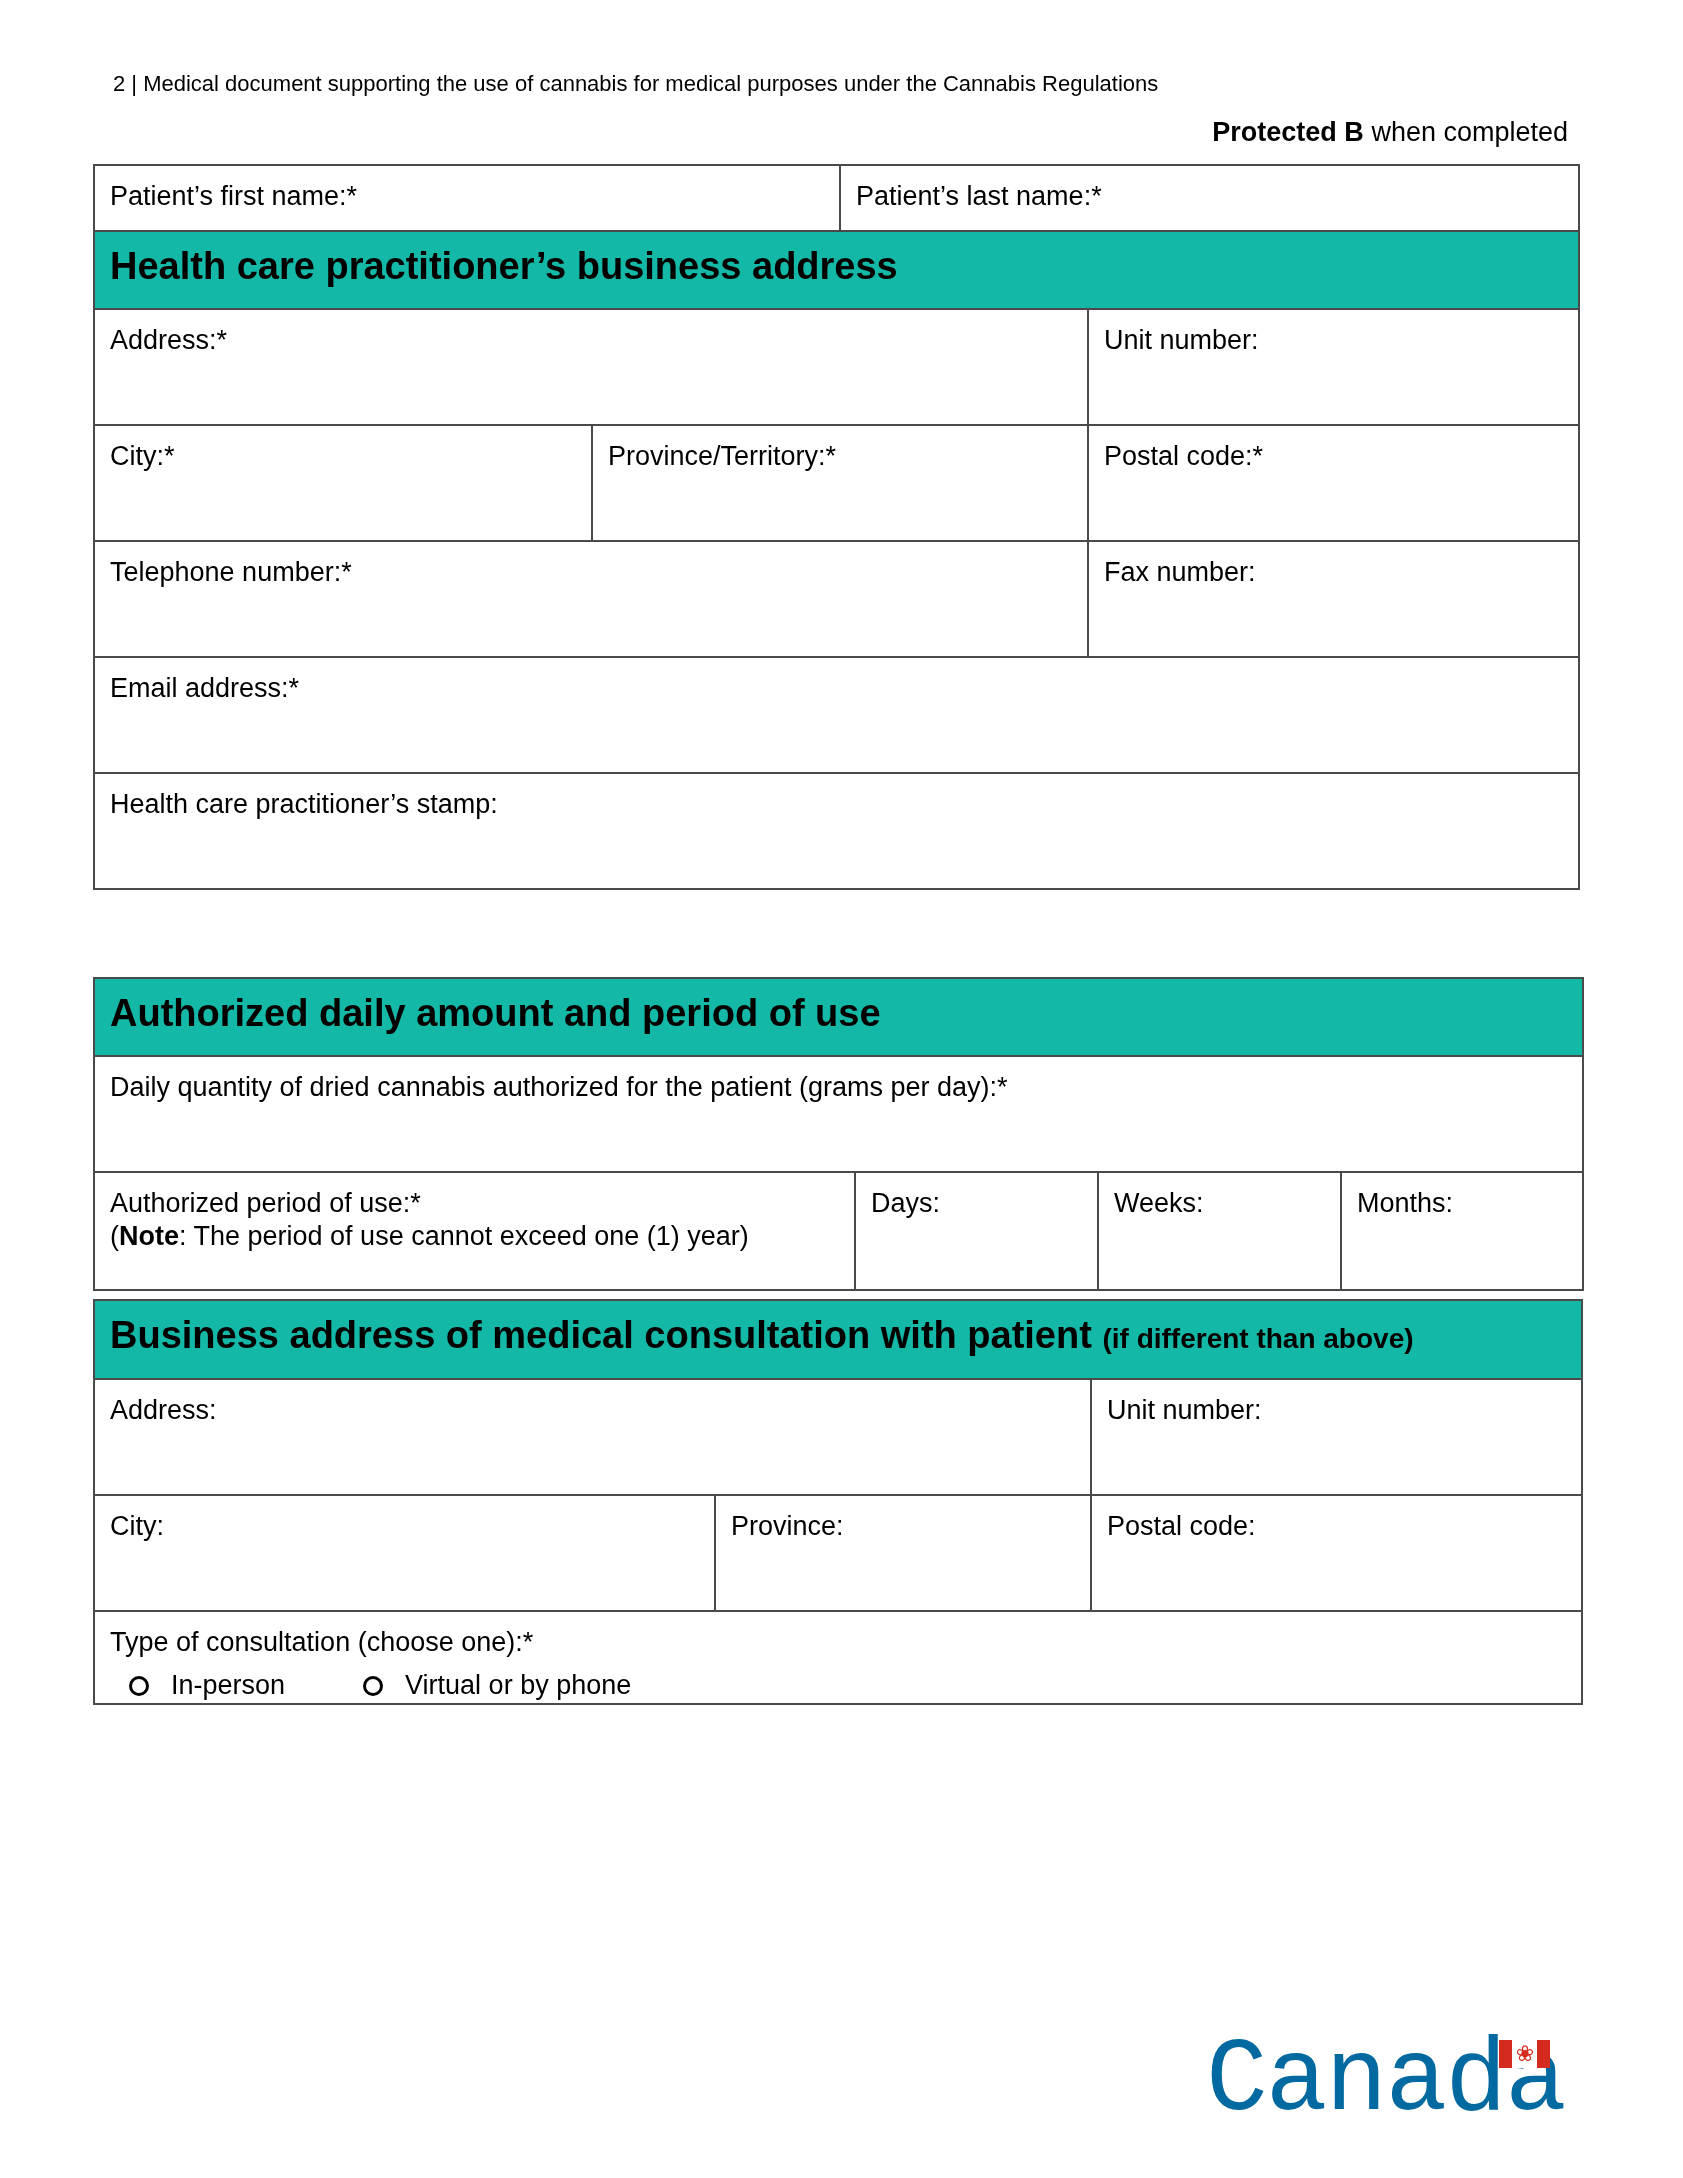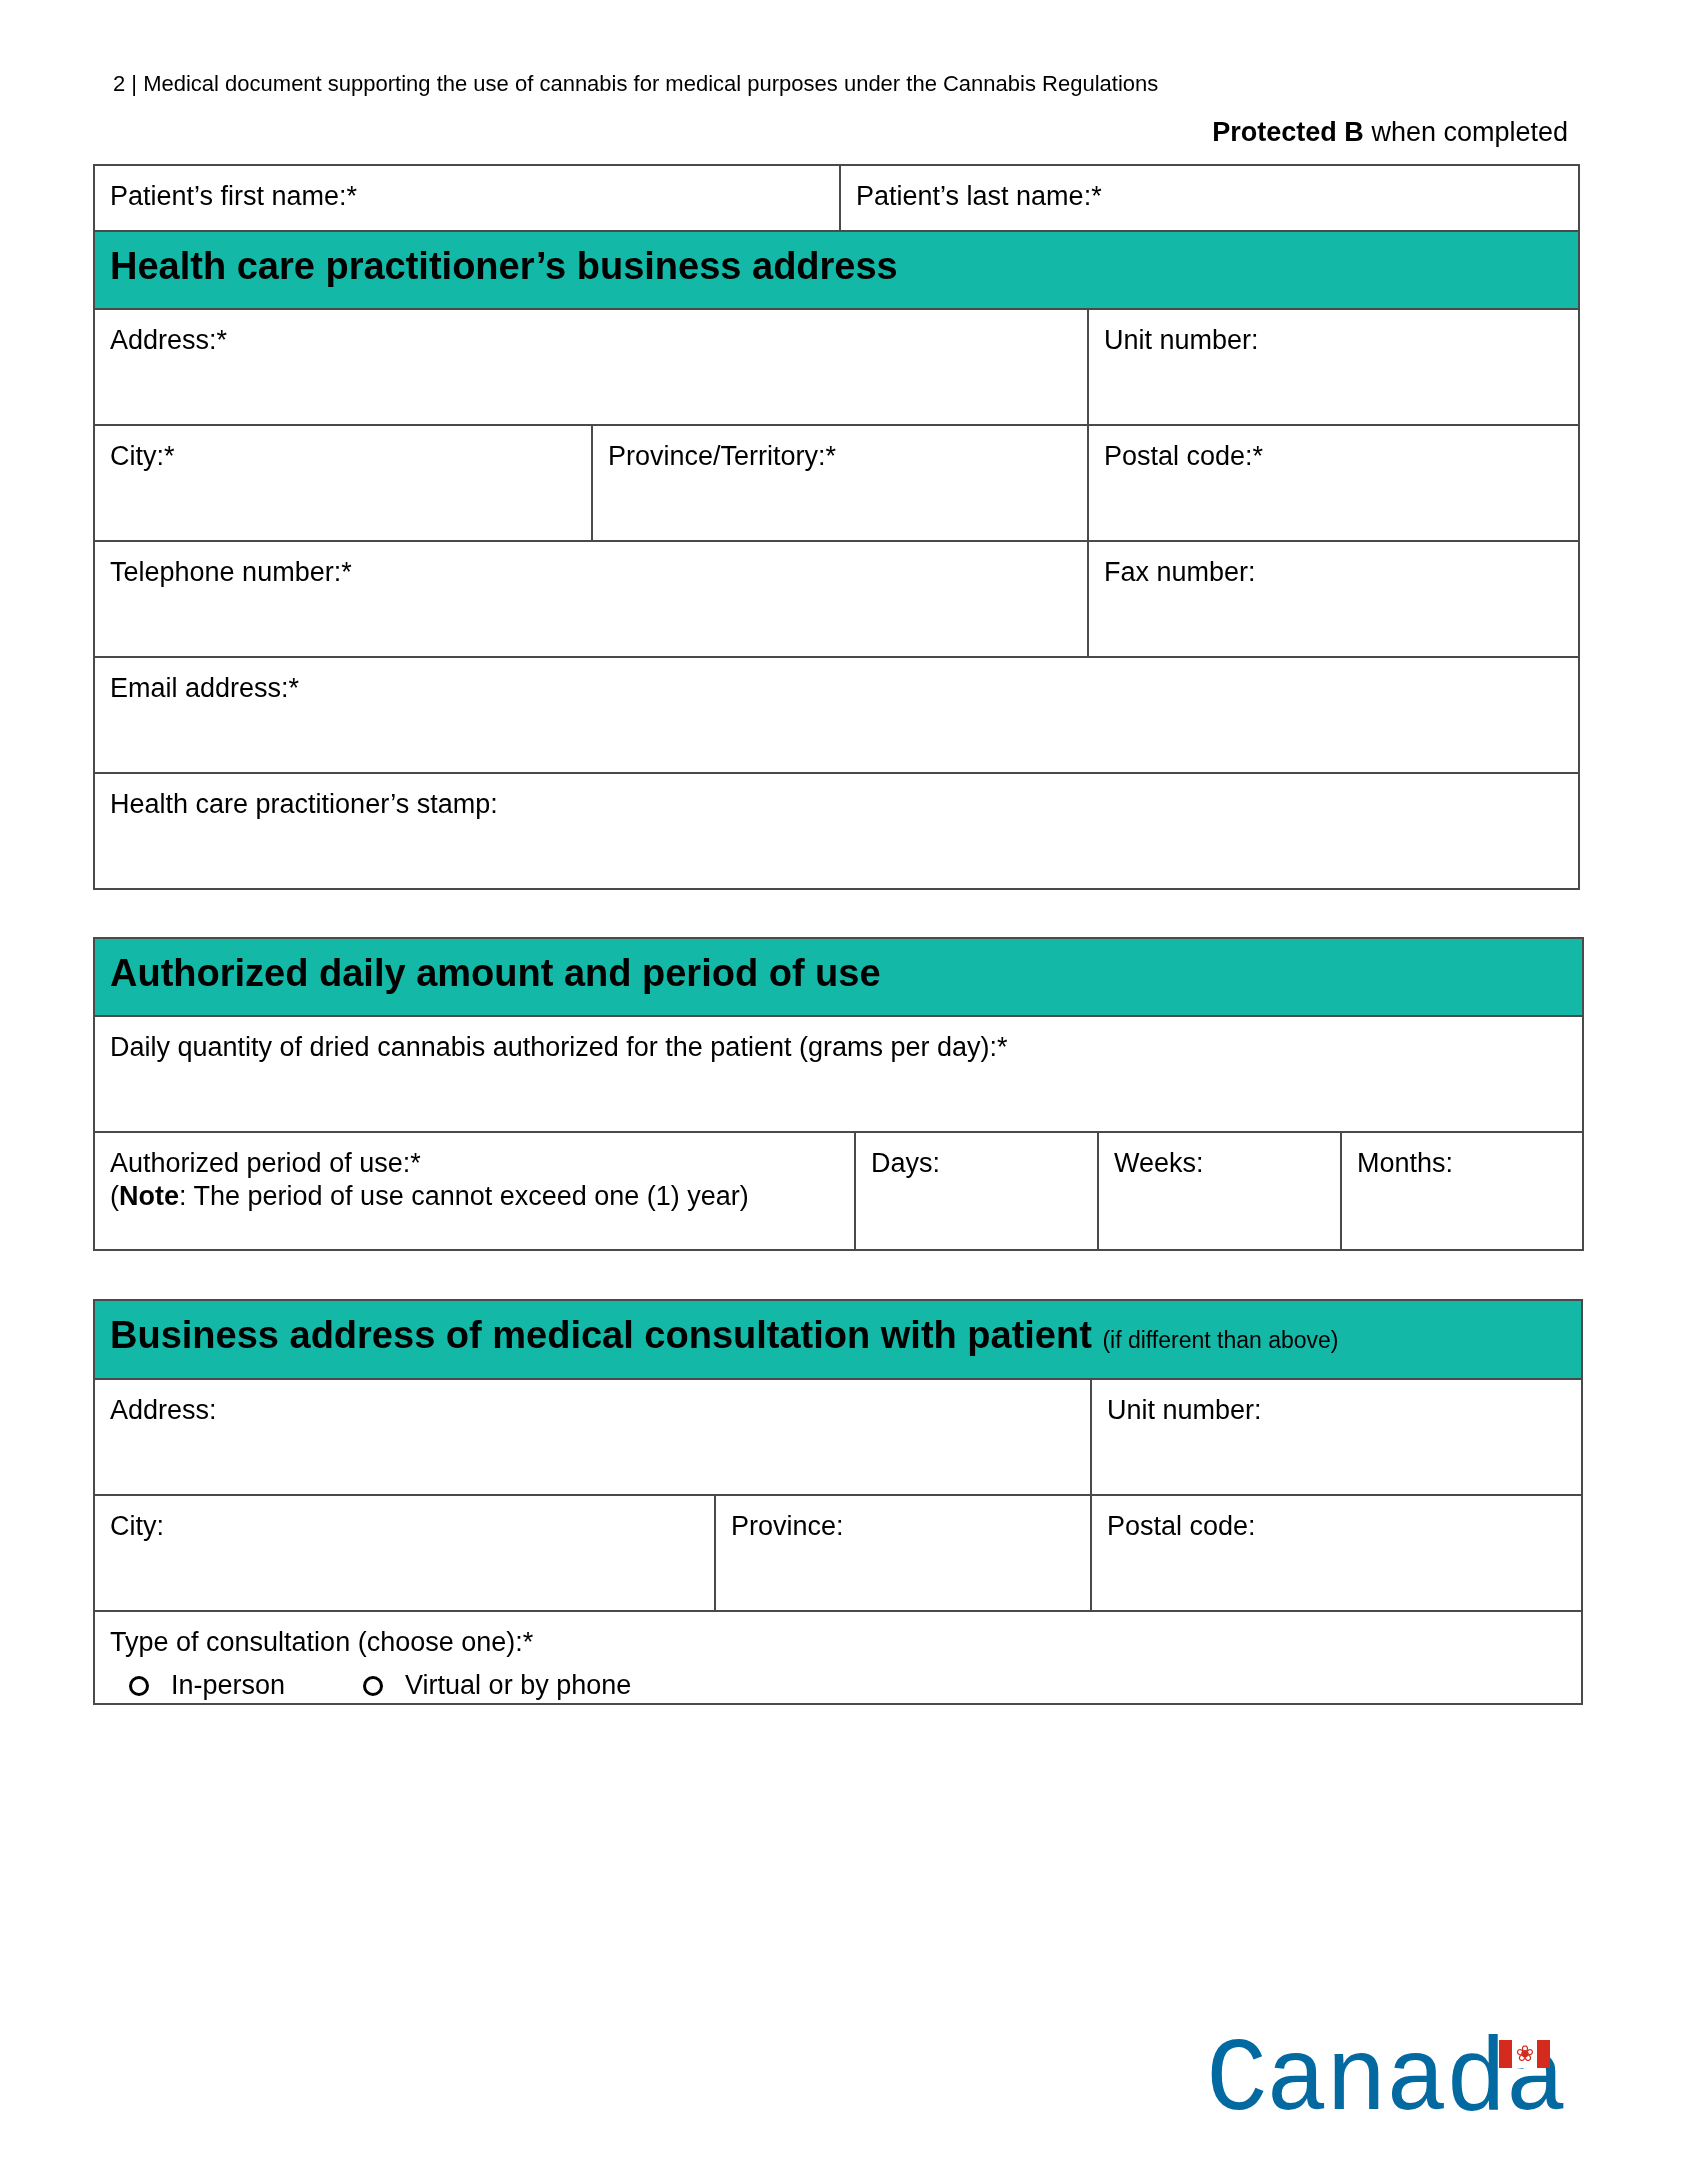--- a/index.html
+++ b/index.html
@@ -7,23 +7,23 @@
          font-family: "Liberation Sans", sans-serif; color: #000; }
   .running-head { position: absolute; left: 93px; top: 71px; font-size: 22px; margin-left: 20px; }
   .protected { position: absolute; right: 115px; top: 117px; font-size: 27px; }
   .protected b { font-weight: bold; }
 
   table.form { position: absolute; border-collapse: collapse; table-layout: fixed; }
   table.form td { border: 2px solid #4a4a4a; vertical-align: top; padding: 14px 15px 0 15px;
                   font-size: 27px; line-height: 33px; box-sizing: border-box; }
   table.form td.hdr { background: #14b8a6; font-weight: bold; font-size: 38px;
                       padding: 18px 15px 0 15px; vertical-align: top; }
-  table.form td.hdr .sub { font-weight: normal; font-size: 23px; }
+  table.form td.hdr .sub { font-weight: bold; font-size: 28px; }
   #t1 { left: 93px; top: 164px; width: 1484px; }
-  #t2 { left: 93px; top: 937px; width: 1488px; }
+  #t2 { left: 93px; top: 977px; width: 1488px; }
   #t3 { left: 93px; top: 1299px; width: 1488px; }
 
   .radio-row { margin-top: 10px; display: flex; align-items: center; }
   .radio { display: inline-block; width: 20px; height: 20px; border: 3px solid #000;
            border-radius: 50%; margin: 0 22px 0 19px; box-sizing: border-box; }
   .radio-label { margin-right: 59px; }
 
   .canada { position: absolute; left: 1206px; top: 2020px; width: 347px; height: 99px; }
   .canada .word { font-family: Liberation Mono, monospace; font-size: 103px; color: #0369a1;
                   position: absolute; left: 0; top: 12px; letter-spacing: -2px; line-height: 99px; }

